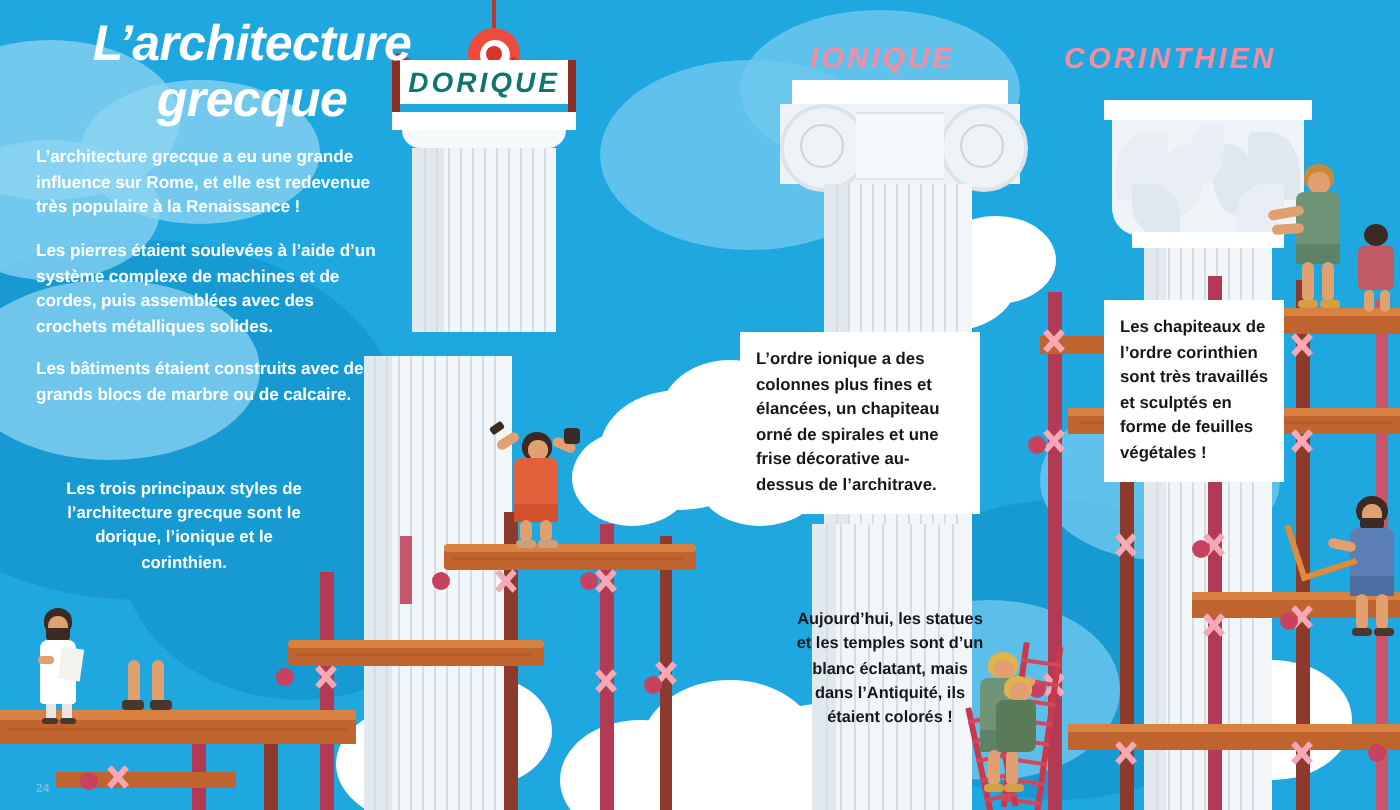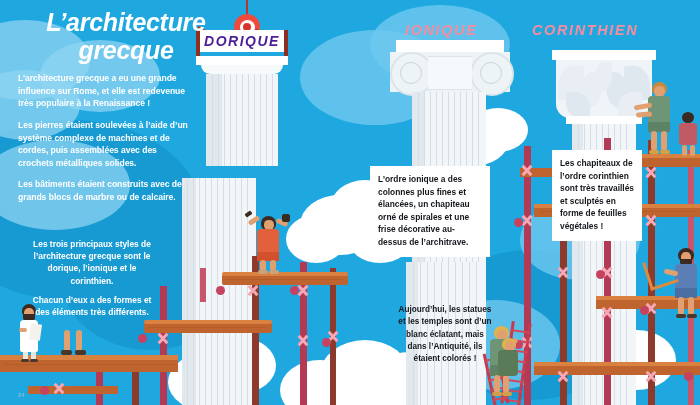--- a/index.html
+++ b/index.html
@@ -42,21 +42,21 @@
   .panel{
     position:absolute;background:#ffffff;color:#14171c;
     font-size:8.4px;line-height:1.5;padding:7px 8px 8px 8px;
     font-weight:bold;
   }
   .panel .lead{font-weight:bold;}
 
   
   .order-label{
     position:absolute;font-weight:bold;font-style:italic;
-    color:#4c1d95;font-size:14.5px;letter-spacing:1.6px;
+    color:#0f766e;font-size:14.5px;letter-spacing:1.6px;
   }
 
   
   .sign-wrap{position:absolute;left:196px;top:14px;width:104px;height:44px;}
   .rope{position:absolute;background:#b33a2b;}
   .pulley-out{position:absolute;width:26px;height:26px;border-radius:50%;background:#ef4b3c;}
   .pulley-mid{position:absolute;width:15px;height:15px;border-radius:50%;background:#fff;}
   .pulley-in{position:absolute;width:8px;height:8px;border-radius:50%;background:#d8352a;}
   .sign-board{
     position:absolute;background:#ffffff;
@@ -450,21 +450,20 @@
   </div>
 
   <div class="body-text" style="left:18px;top:72px;width:172px;">
     <p class="para">L’architecture grecque a eu une grande influence sur Rome, et elle est redevenue très populaire à la Renaissance !</p>
     <p class="para">Les pierres étaient soulevées à l’aide d’un système complexe de machines et de cordes, puis assemblées avec des crochets métalliques solides.</p>
     <p class="para">Les bâtiments étaient construits avec de grands blocs de marbre ou de calcaire.</p>
   </div>
 
   <div class="center-note">
     <span class="b">Les trois principaux styles de l’architecture grecque sont le dorique, l’ionique et le corinthien.</span>
-    <span>Chacun d’eux a des formes et des éléments très différents.</span>
   </div>
 
 
   <div class="panel" style="left:370px;top:166px;width:104px;">
     <span class="lead">L’ordre ionique</span><span class="plain"> a des colonnes plus fines et élancées, un chapiteau orné de spirales et une frise décorative au-dessus de l’architrave.</span>
   </div>
 
   <div class="panel" style="left:552px;top:150px;width:74px;">
     <span class="plain">Les chapiteaux de </span><span class="lead">l’ordre corinthien</span><span class="plain"> sont très travaillés et sculptés en forme de feuilles végétales !</span>
   </div>

